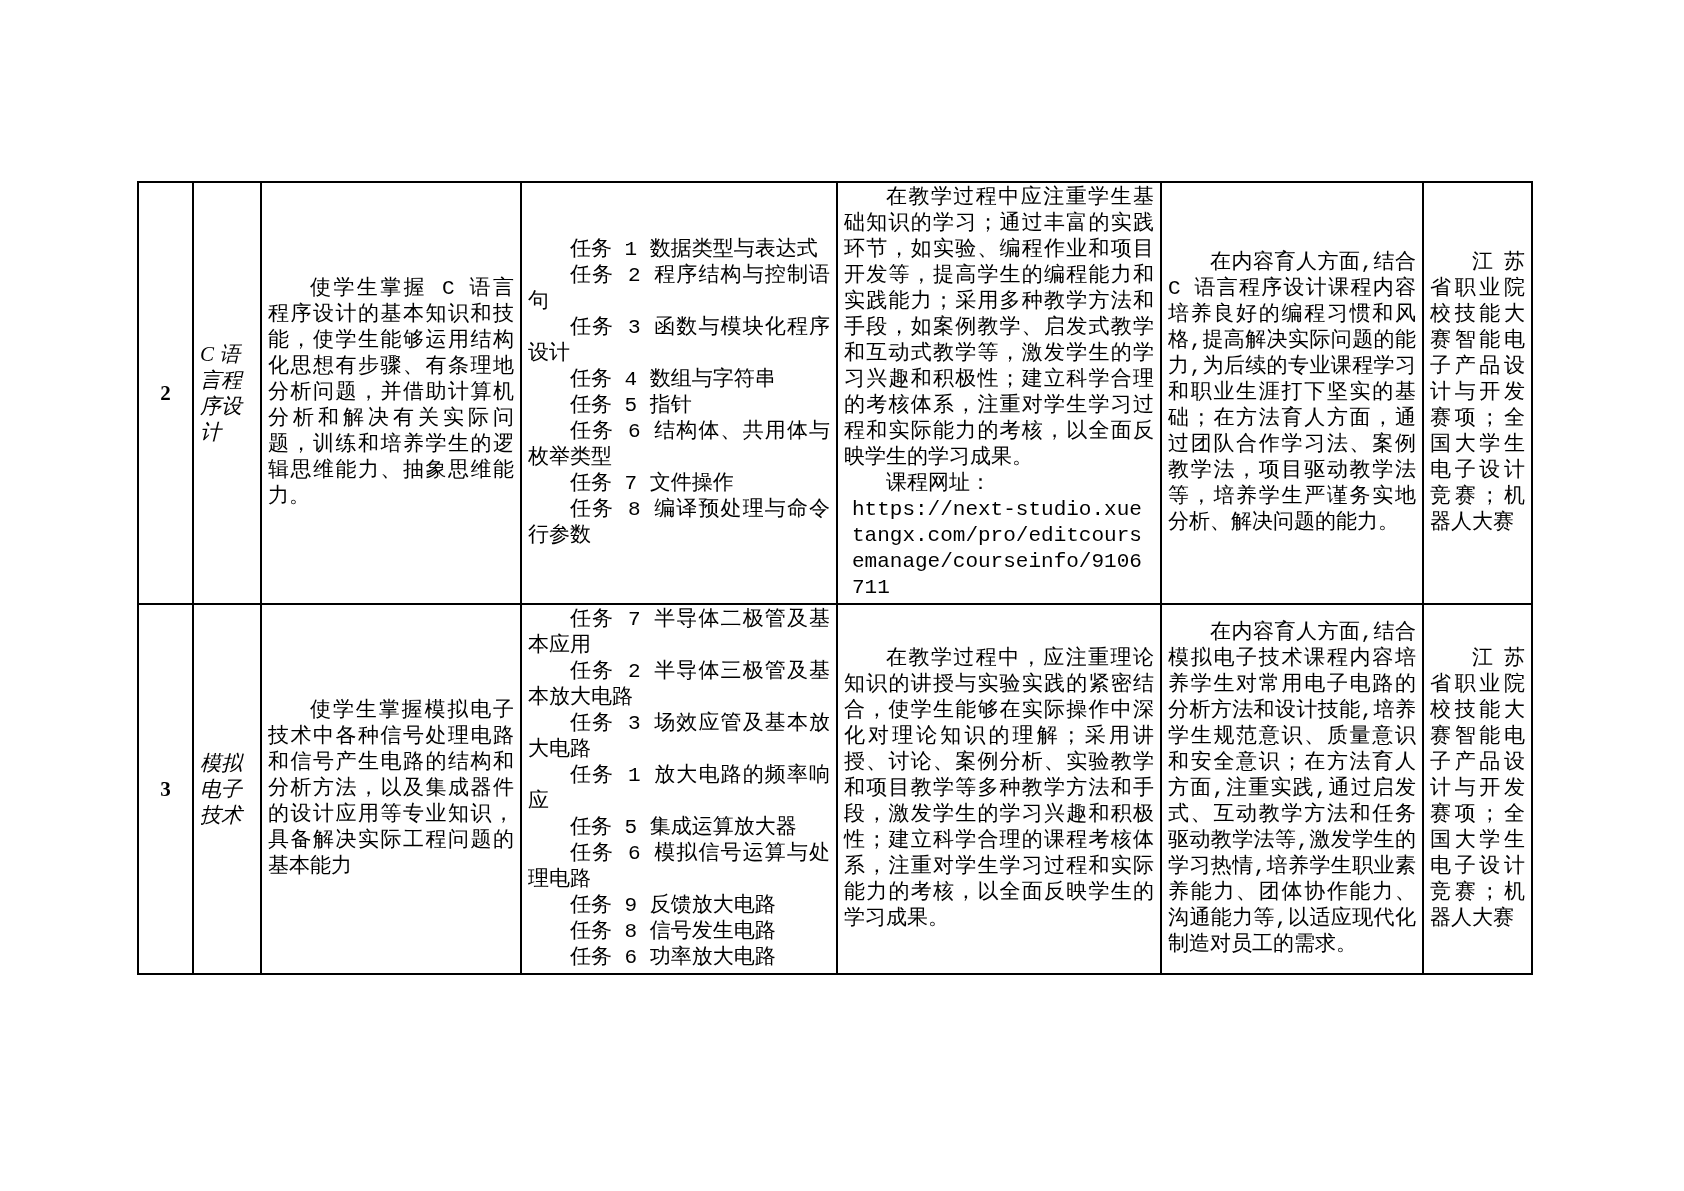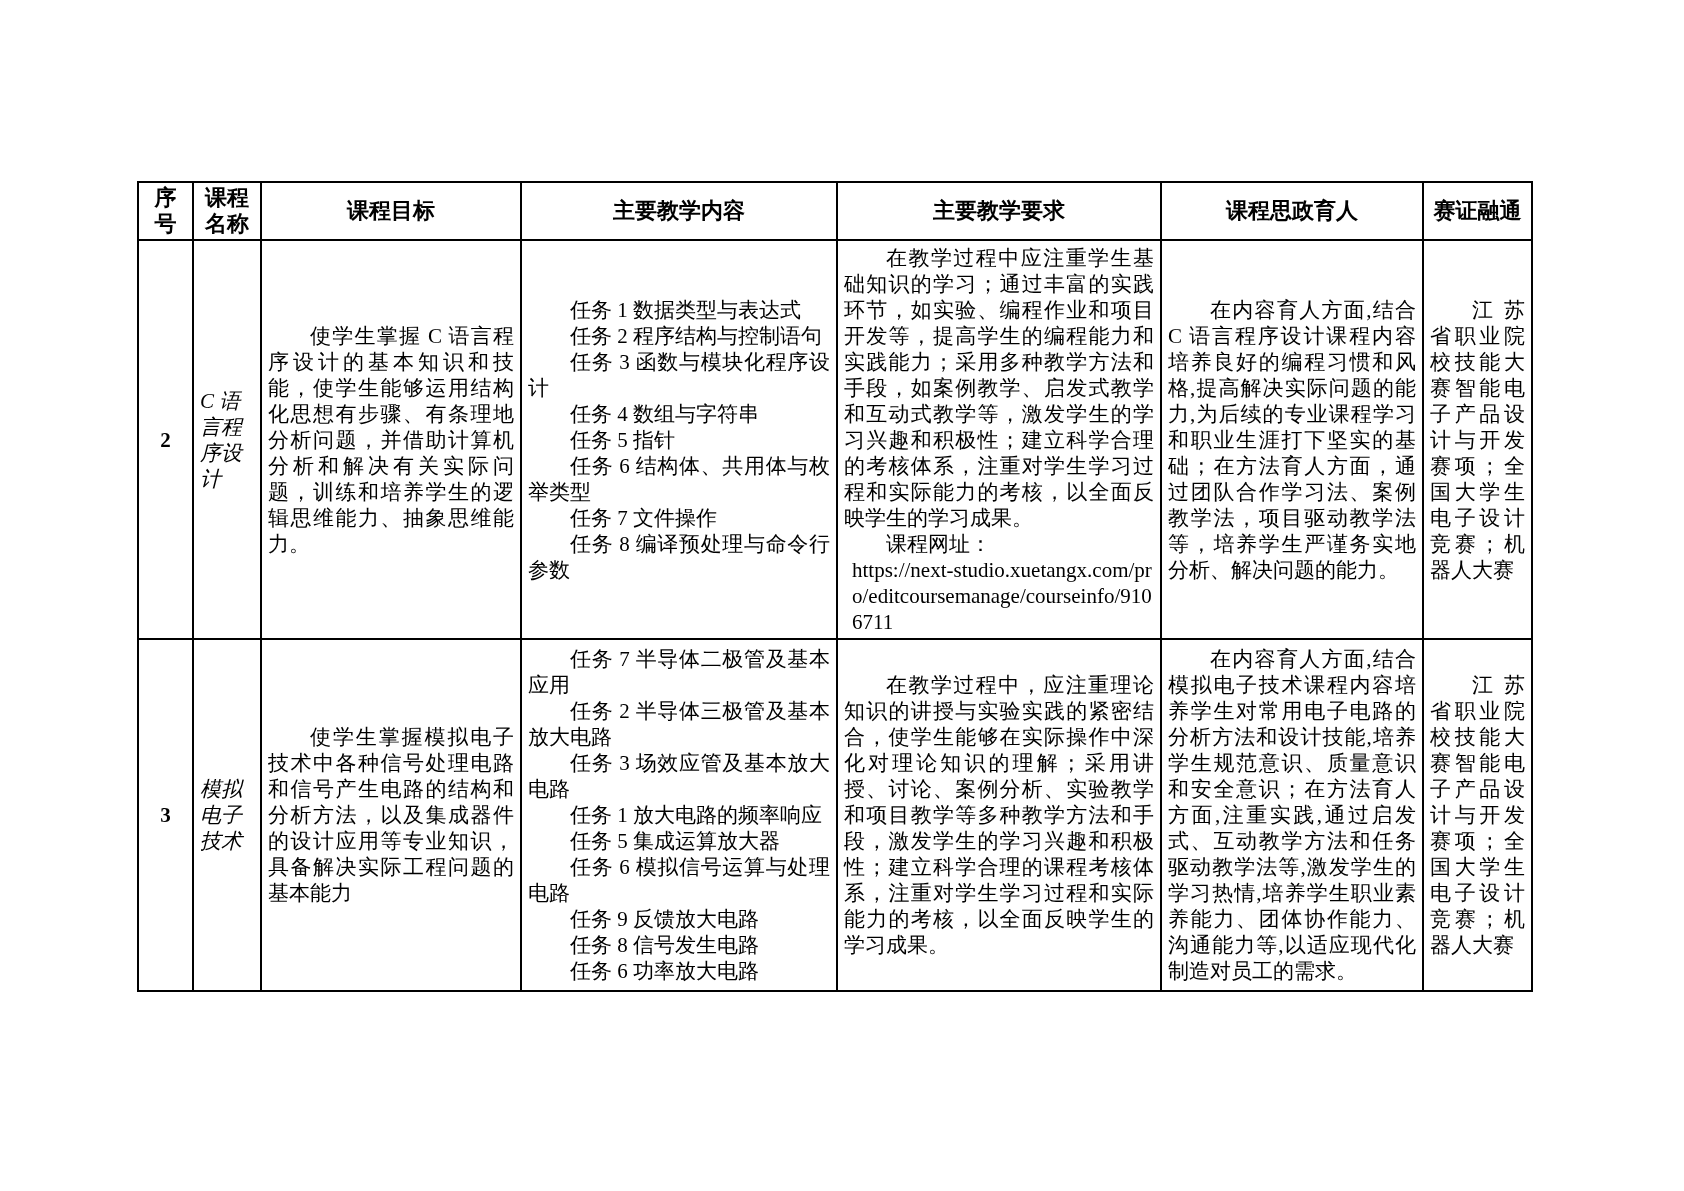--- a/index.html
+++ b/index.html
@@ -44,20 +44,21 @@
   tr.header-row  { height: 57px; }
   tr.course-row-2 { height: 399px; }
   tr.course-row-3 { height: 352px; }
 
   td.index-cell { text-align: center; font-weight: bold; }
   td.course-name-cell { text-align: left; padding: 2px 8px; font-style: italic; }
 
   td.text-cell p {
     text-align: justify;
     text-indent: 2em;
+    font-family: Liberation Mono, monospace;
   }
   td.text-cell p.url-line {
     text-indent: 0;
     text-align: left;
     word-break: break-all;
     margin-left: 8px;
   }
   .page-number {
     position: absolute;
     left: 0;
@@ -77,29 +78,20 @@
       <col style="width:55px">
       <col style="width:68px">
       <col style="width:260px">
       <col style="width:316px">
       <col style="width:324px">
       <col style="width:262px">
       <col style="width:109px">
     </colgroup>
 
     <tbody>
-        <tr class="header-row">
-      <th><span class="vstack-1">序号</span></th>
-      <th><span class="vstack-2">课程名称</span></th>
-      <th>课程目标</th>
-      <th>主要教学内容</th>
-      <th>主要教学要求</th>
-      <th>课程思政育人</th>
-      <th class="small-header">赛证融通</th>
-    </tr>
 
     <tr class="course-row-2">
       <td class="index-cell">2</td>
       <td class="course-name-cell">C 语言程序设计</td>
       <td class="text-cell">
         <p>使学生掌握 C 语言程序设计的基本知识和技能，使学生能够运用结构化思想有步骤、有条理地分析问题，并借助计算机分析和解决有关实际问题，训练和培养学生的逻辑思维能力、抽象思维能力。</p>
       </td>
       <td class="text-cell">
         <p>任务 1 数据类型与表达式</p>
         <p>任务 2 程序结构与控制语句</p>

